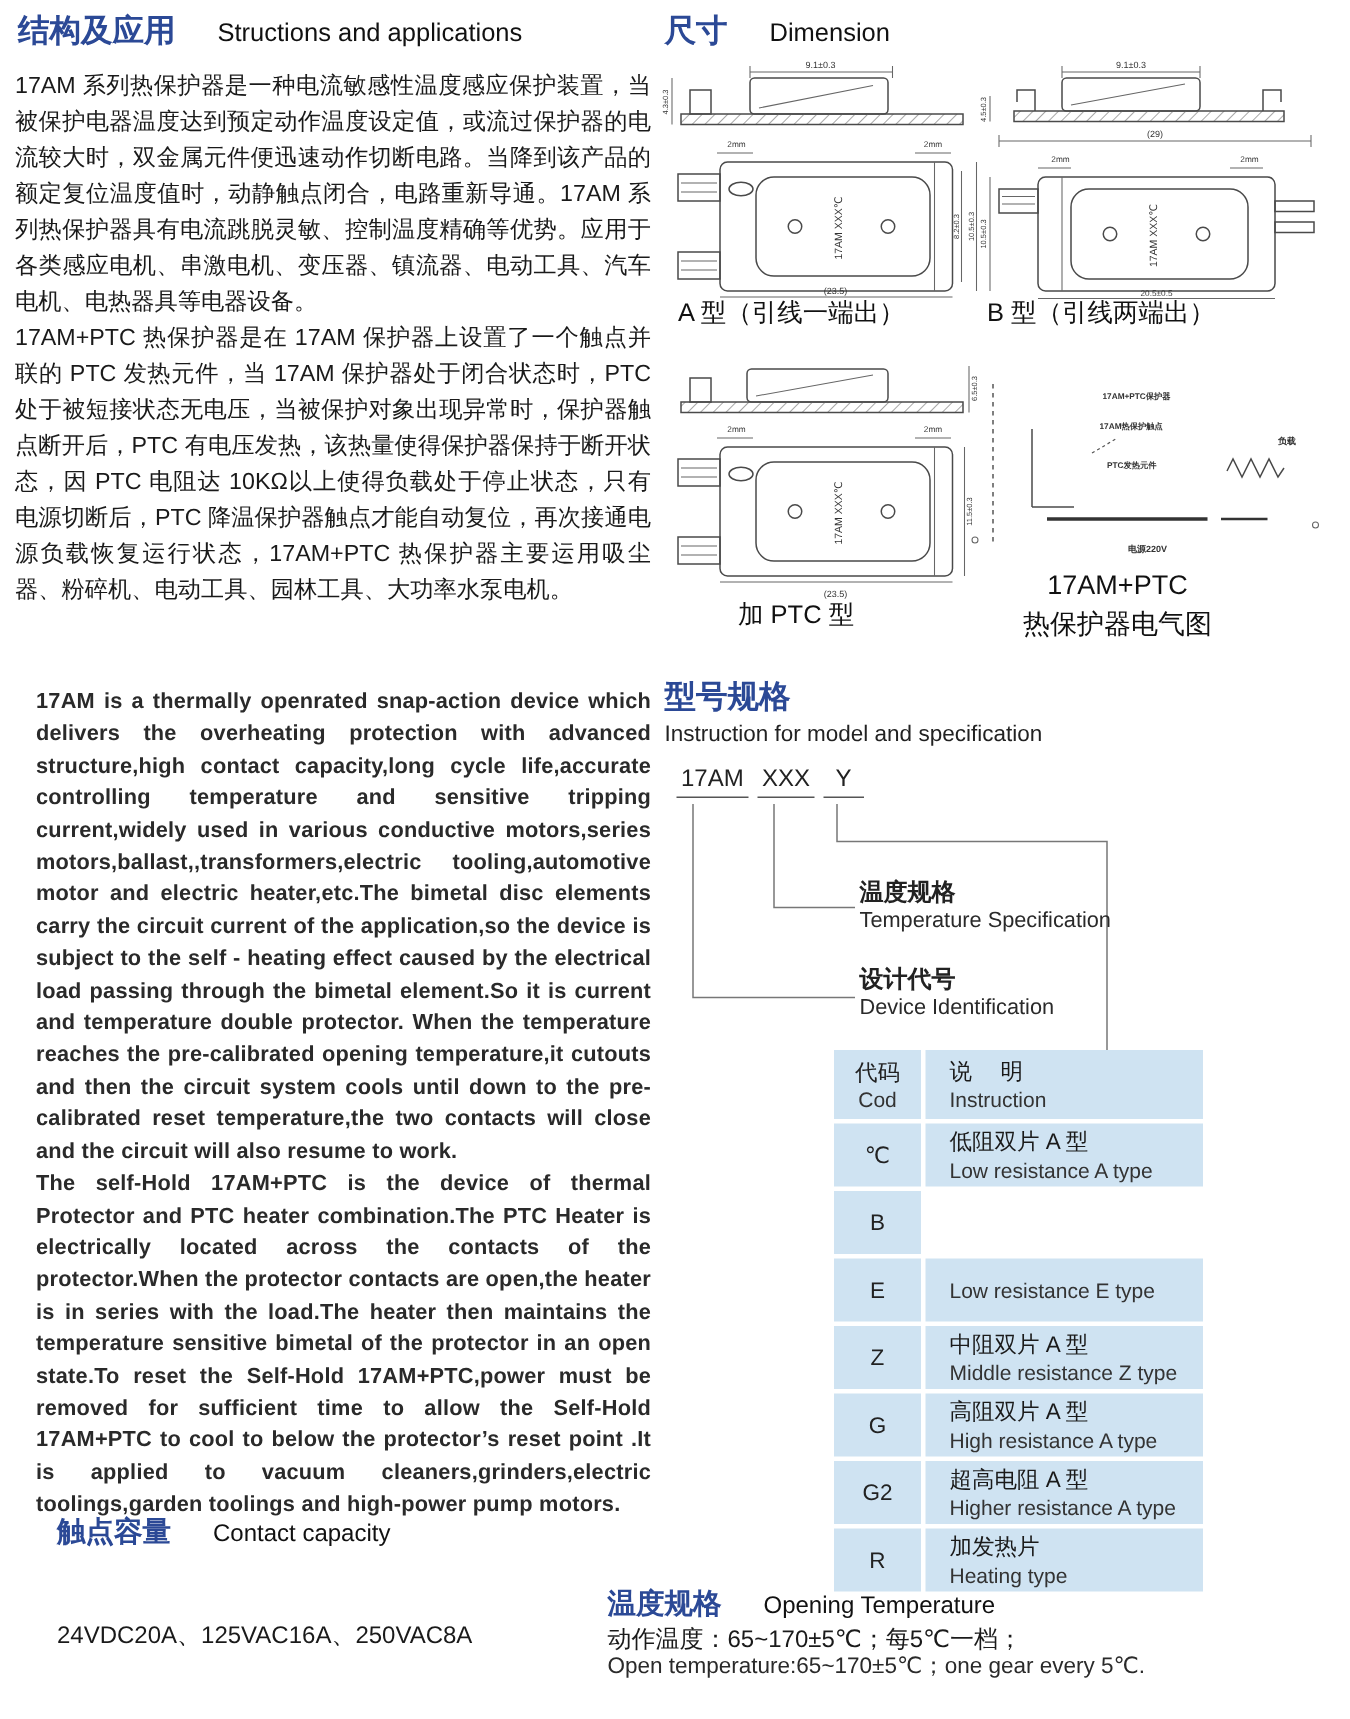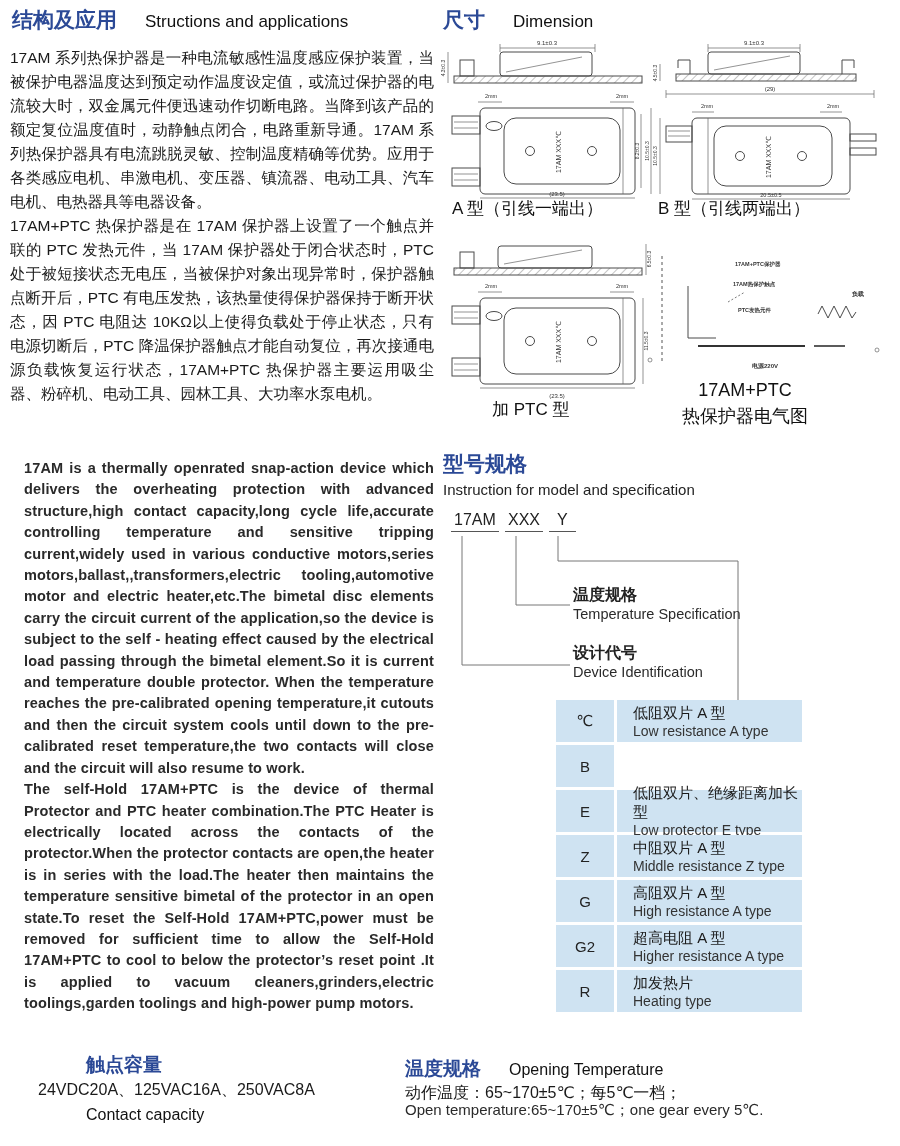--- a/index.html
+++ b/index.html
@@ -45,23 +45,23 @@
 <div class="abs zh-body" style="left:10px;top:46px;width:424px;">
   <p>17AM 系列热保护器是一种电流敏感性温度感应保护装置，当被保护电器温度达到预定动作温度设定值，或流过保护器的电流较大时，双金属元件便迅速动作切断电路。当降到该产品的额定复位温度值时，动静触点闭合，电路重新导通。17AM 系列热保护器具有电流跳脱灵敏、控制温度精确等优势。应用于各类感应电机、串激电机、变压器、镇流器、电动工具、汽车电机、电热器具等电器设备。</p>
   <p>17AM+PTC 热保护器是在 17AM 保护器上设置了一个触点并联的 PTC 发热元件，当 17AM 保护器处于闭合状态时，PTC 处于被短接状态无电压，当被保护对象出现异常时，保护器触点断开后，PTC 有电压发热，该热量使得保护器保持于断开状态，因 PTC 电阻达 10KΩ以上使得负载处于停止状态，只有电源切断后，PTC 降温保护器触点才能自动复位，再次接通电源负载恢复运行状态，17AM+PTC 热保护器主要运用吸尘器、粉碎机、电动工具、园林工具、大功率水泵电机。</p>
 </div>
 
 <div class="abs en-body" style="left:24px;top:458px;width:410px;font-weight:bold;">
   <p>17AM is a thermally openrated snap-action device which delivers the overheating protection with advanced structure,high contact capacity,long cycle life,accurate controlling temperature and sensitive tripping current,widely used in various conductive motors,series motors,ballast,,transformers,electric tooling,automotive motor and electric heater,etc.The bimetal disc elements carry the circuit current of the application,so the device is subject to the self - heating effect caused by the electrical load passing through the bimetal element.So it is current and temperature double protector. When the temperature reaches the pre-calibrated opening temperature,it cutouts and then the circuit system cools until down to the pre-calibrated reset temperature,the two contacts will close and the circuit will also resume to work.</p>
   <p>The self-Hold 17AM+PTC is the device of thermal Protector and PTC heater combination.The PTC Heater is electrically located across the contacts of the protector.When the protector contacts are open,the heater is in series with the load.The heater then maintains the temperature sensitive bimetal of the protector in an open state.To reset the Self-Hold 17AM+PTC,power must be removed for sufficient time to allow the Self-Hold 17AM+PTC to cool to below the protector’s reset point .It is applied to vacuum cleaners,grinders,electric toolings,garden toolings and high-power pump motors.</p>
 </div>
 
-<div class="abs sec-head" style="left:38px;top:1052px;flex-direction:column;">
+<div class="abs sec-head" style="left:38px;top:1008px;">
   <span class="t-zh" style="font-size:19px;">触点容量</span>
-  <span class="t-en" style="font-size:16px;margin-left:48px;">Contact capacity</span>
+  <span class="t-en" style="font-size:16px;">Contact capacity</span>
 </div>
 <div class="abs small-line" style="left:38px;top:1080px;">24VDC20A、125VAC16A、250VAC8A</div>
 
 <div class="abs sec-head" style="left:405px;top:1056px;">
   <span class="t-zh" style="font-size:19px;">温度规格</span>
   <span class="t-en" style="font-size:16px;">Opening Temperature</span>
 </div>
 <div class="abs small-line" style="left:405px;top:1083px;">动作温度：65~170±5℃；每5℃一档；</div>
 <div class="abs small-line" style="left:405px;top:1101px;font-size:15px;color:#2a2a2a;">Open temperature:65~170±5℃；one gear every 5℃.</div>
 
@@ -228,36 +228,45 @@
   <path d="M76,31 V100 H130" fill="none" stroke="#777" stroke-width="1"></path>
   <path d="M22,31 V160 H130" fill="none" stroke="#777" stroke-width="1"></path>
 </svg>
 
 <div class="abs callout-zh" style="left:573px;top:585px;">温度规格</div>
 <div class="abs callout-en" style="left:573px;top:606px;">Temperature Specification</div>
 <div class="abs callout-zh" style="left:573px;top:643px;">设计代号</div>
 <div class="abs callout-en" style="left:573px;top:664px;">Device Identification</div>
 
 <div class="abs spec-table" style="left:556px;top:700px;">
+  <div class="trow">
+    <div class="tcell cell-code h-head">
+      <div>代码</div>
+      <div style="font-size:14px;color:#333;">Cod</div>
+    </div>
+    <div class="tcell cell-desc h-head">
+      <div class="zh" style="letter-spacing:2px;">说　明</div>
+      <div class="en">Instruction</div>
+    </div>
+  </div>
 
   <div class="trow">
     <div class="tcell cell-code h-row">℃</div>
     <div class="tcell cell-desc h-row">
       <div class="zh">低阻双片 A 型</div>
       <div class="en">Low resistance A type</div>
     </div>
   </div>
   <div class="trow">
     <div class="tcell cell-code h-row">B</div>
   </div>
   <div class="trow">
     <div class="tcell cell-code h-row">E</div>
     <div class="tcell cell-desc h-row">
-      <div class="zh">低阻双片、绝缘距离加长型</div>
-      <div class="en">Low protector E type</div>
+      <div class="en">Low resistance E type</div>
     </div>
   </div>
   <div class="trow">
     <div class="tcell cell-code h-row">Z</div>
     <div class="tcell cell-desc h-row">
       <div class="zh">中阻双片 A 型</div>
       <div class="en">Middle resistance Z type</div>
     </div>
   </div>
   <div class="trow">

